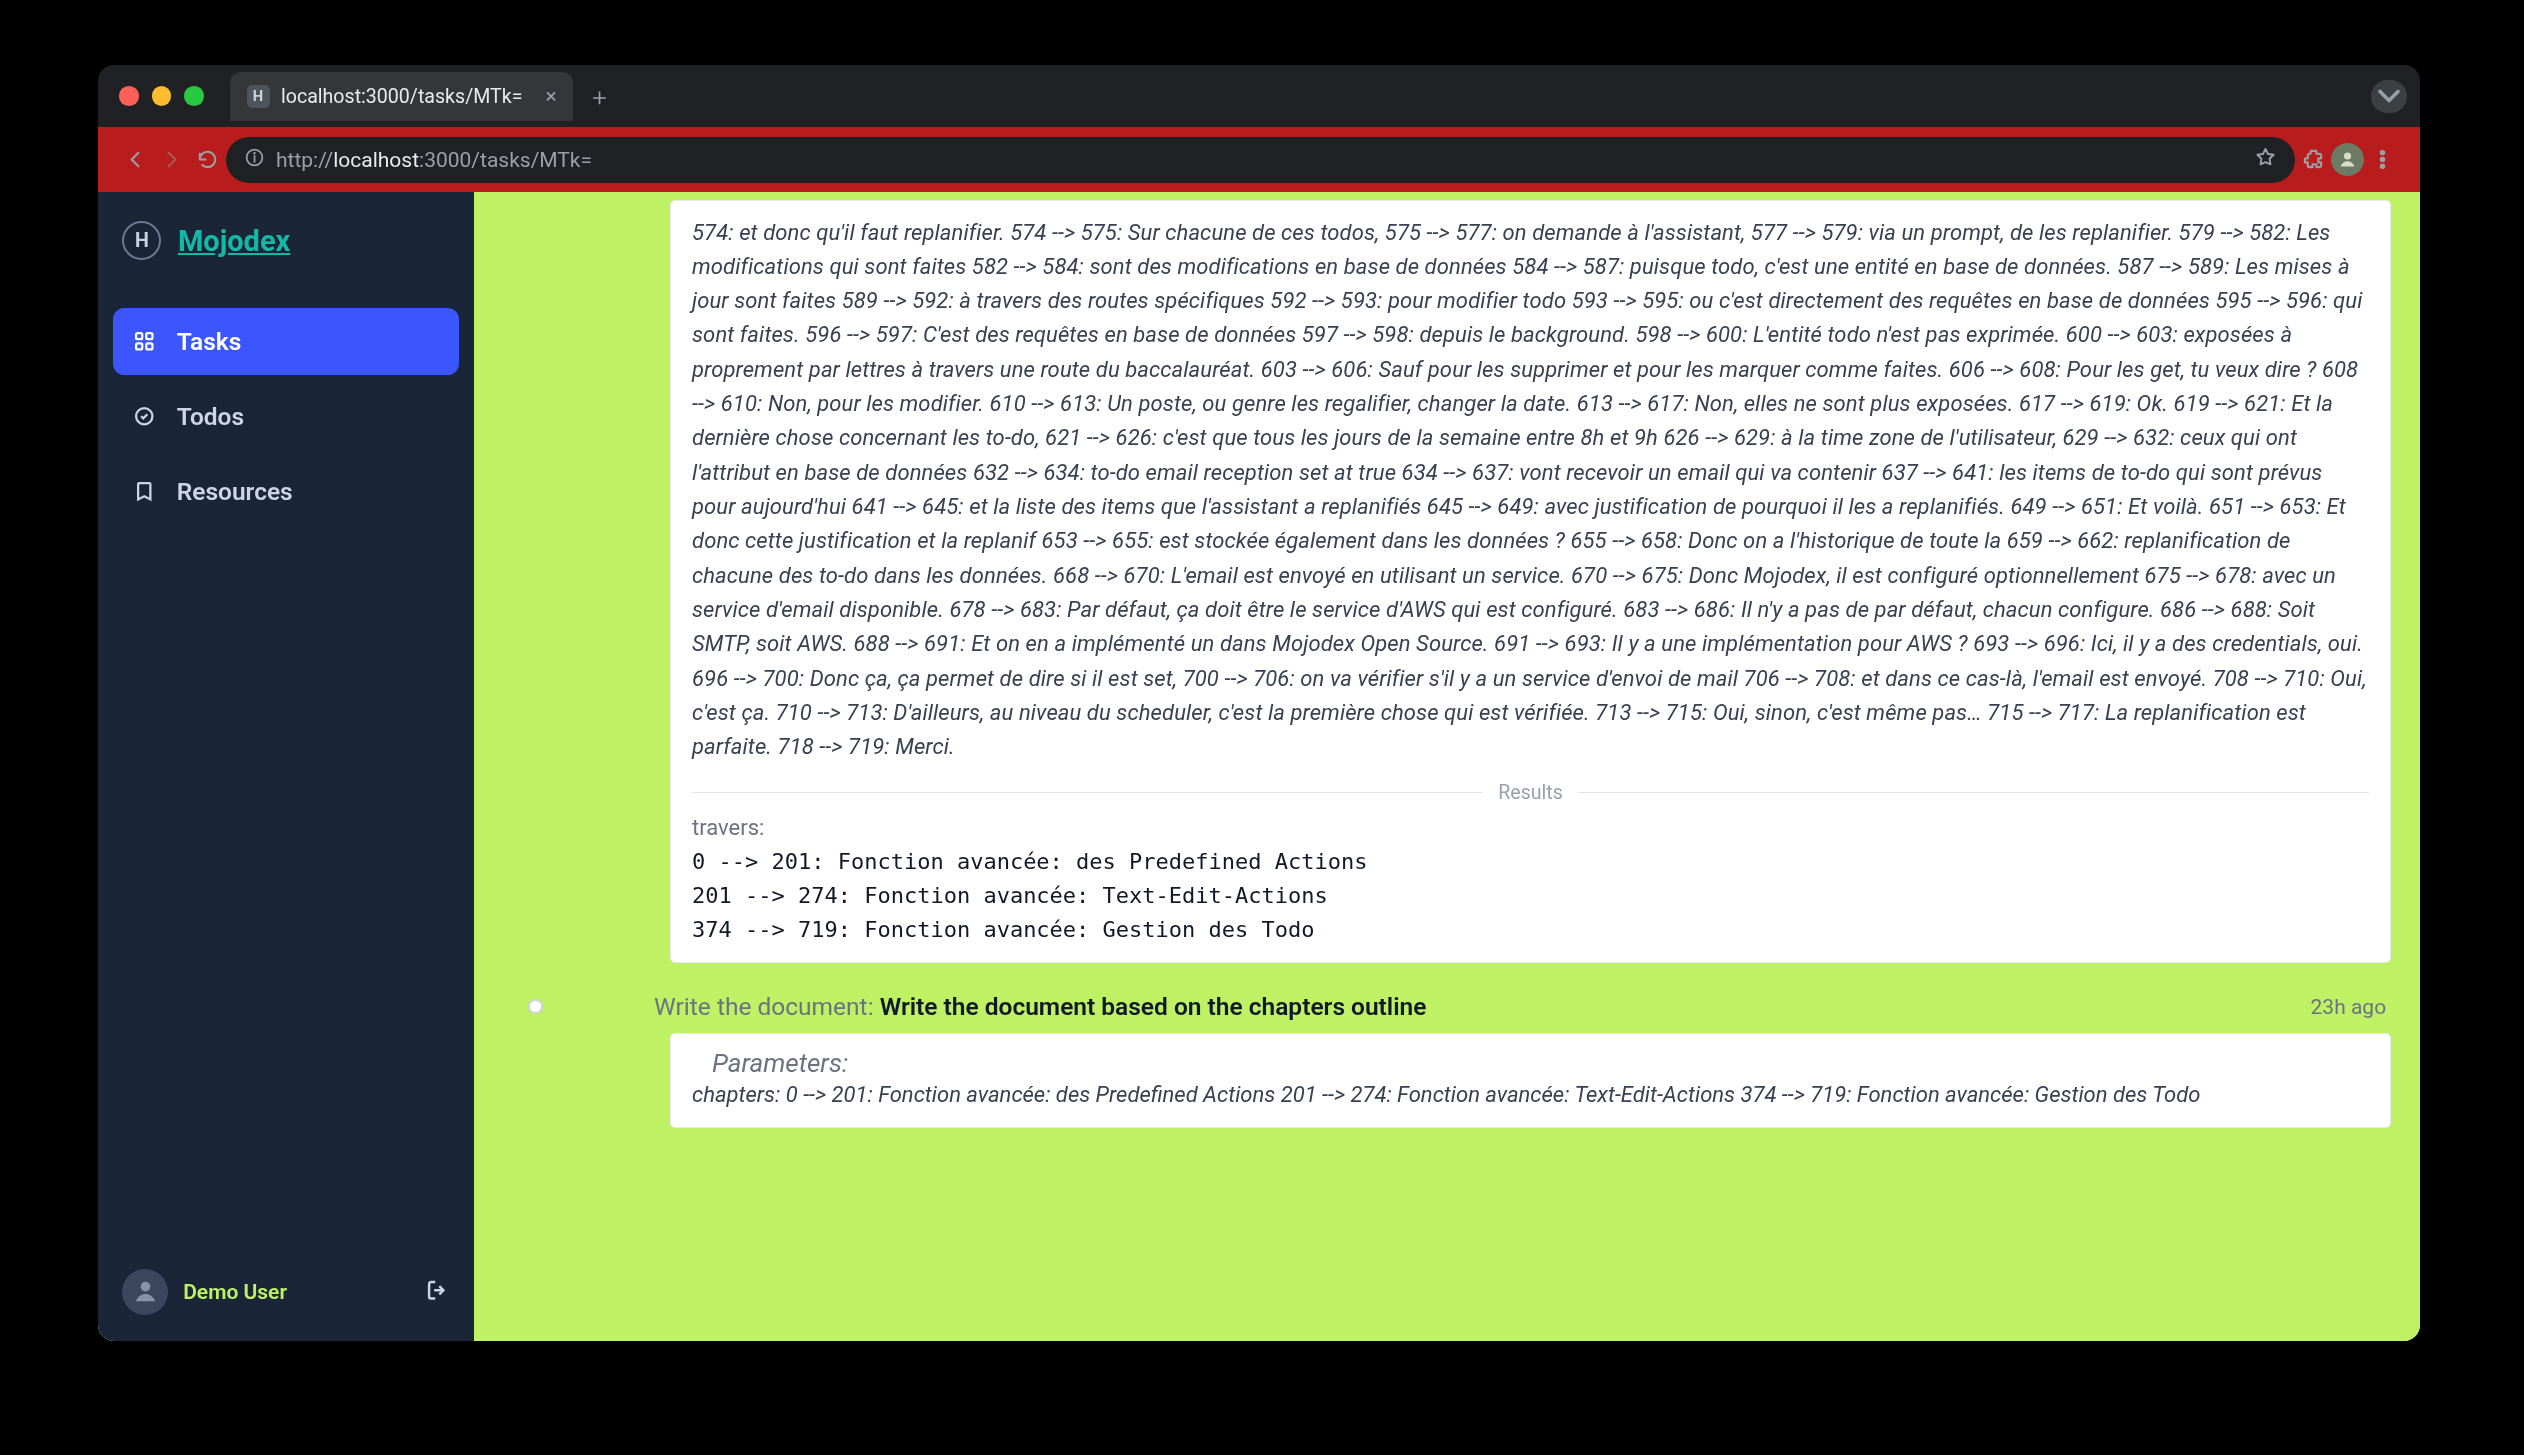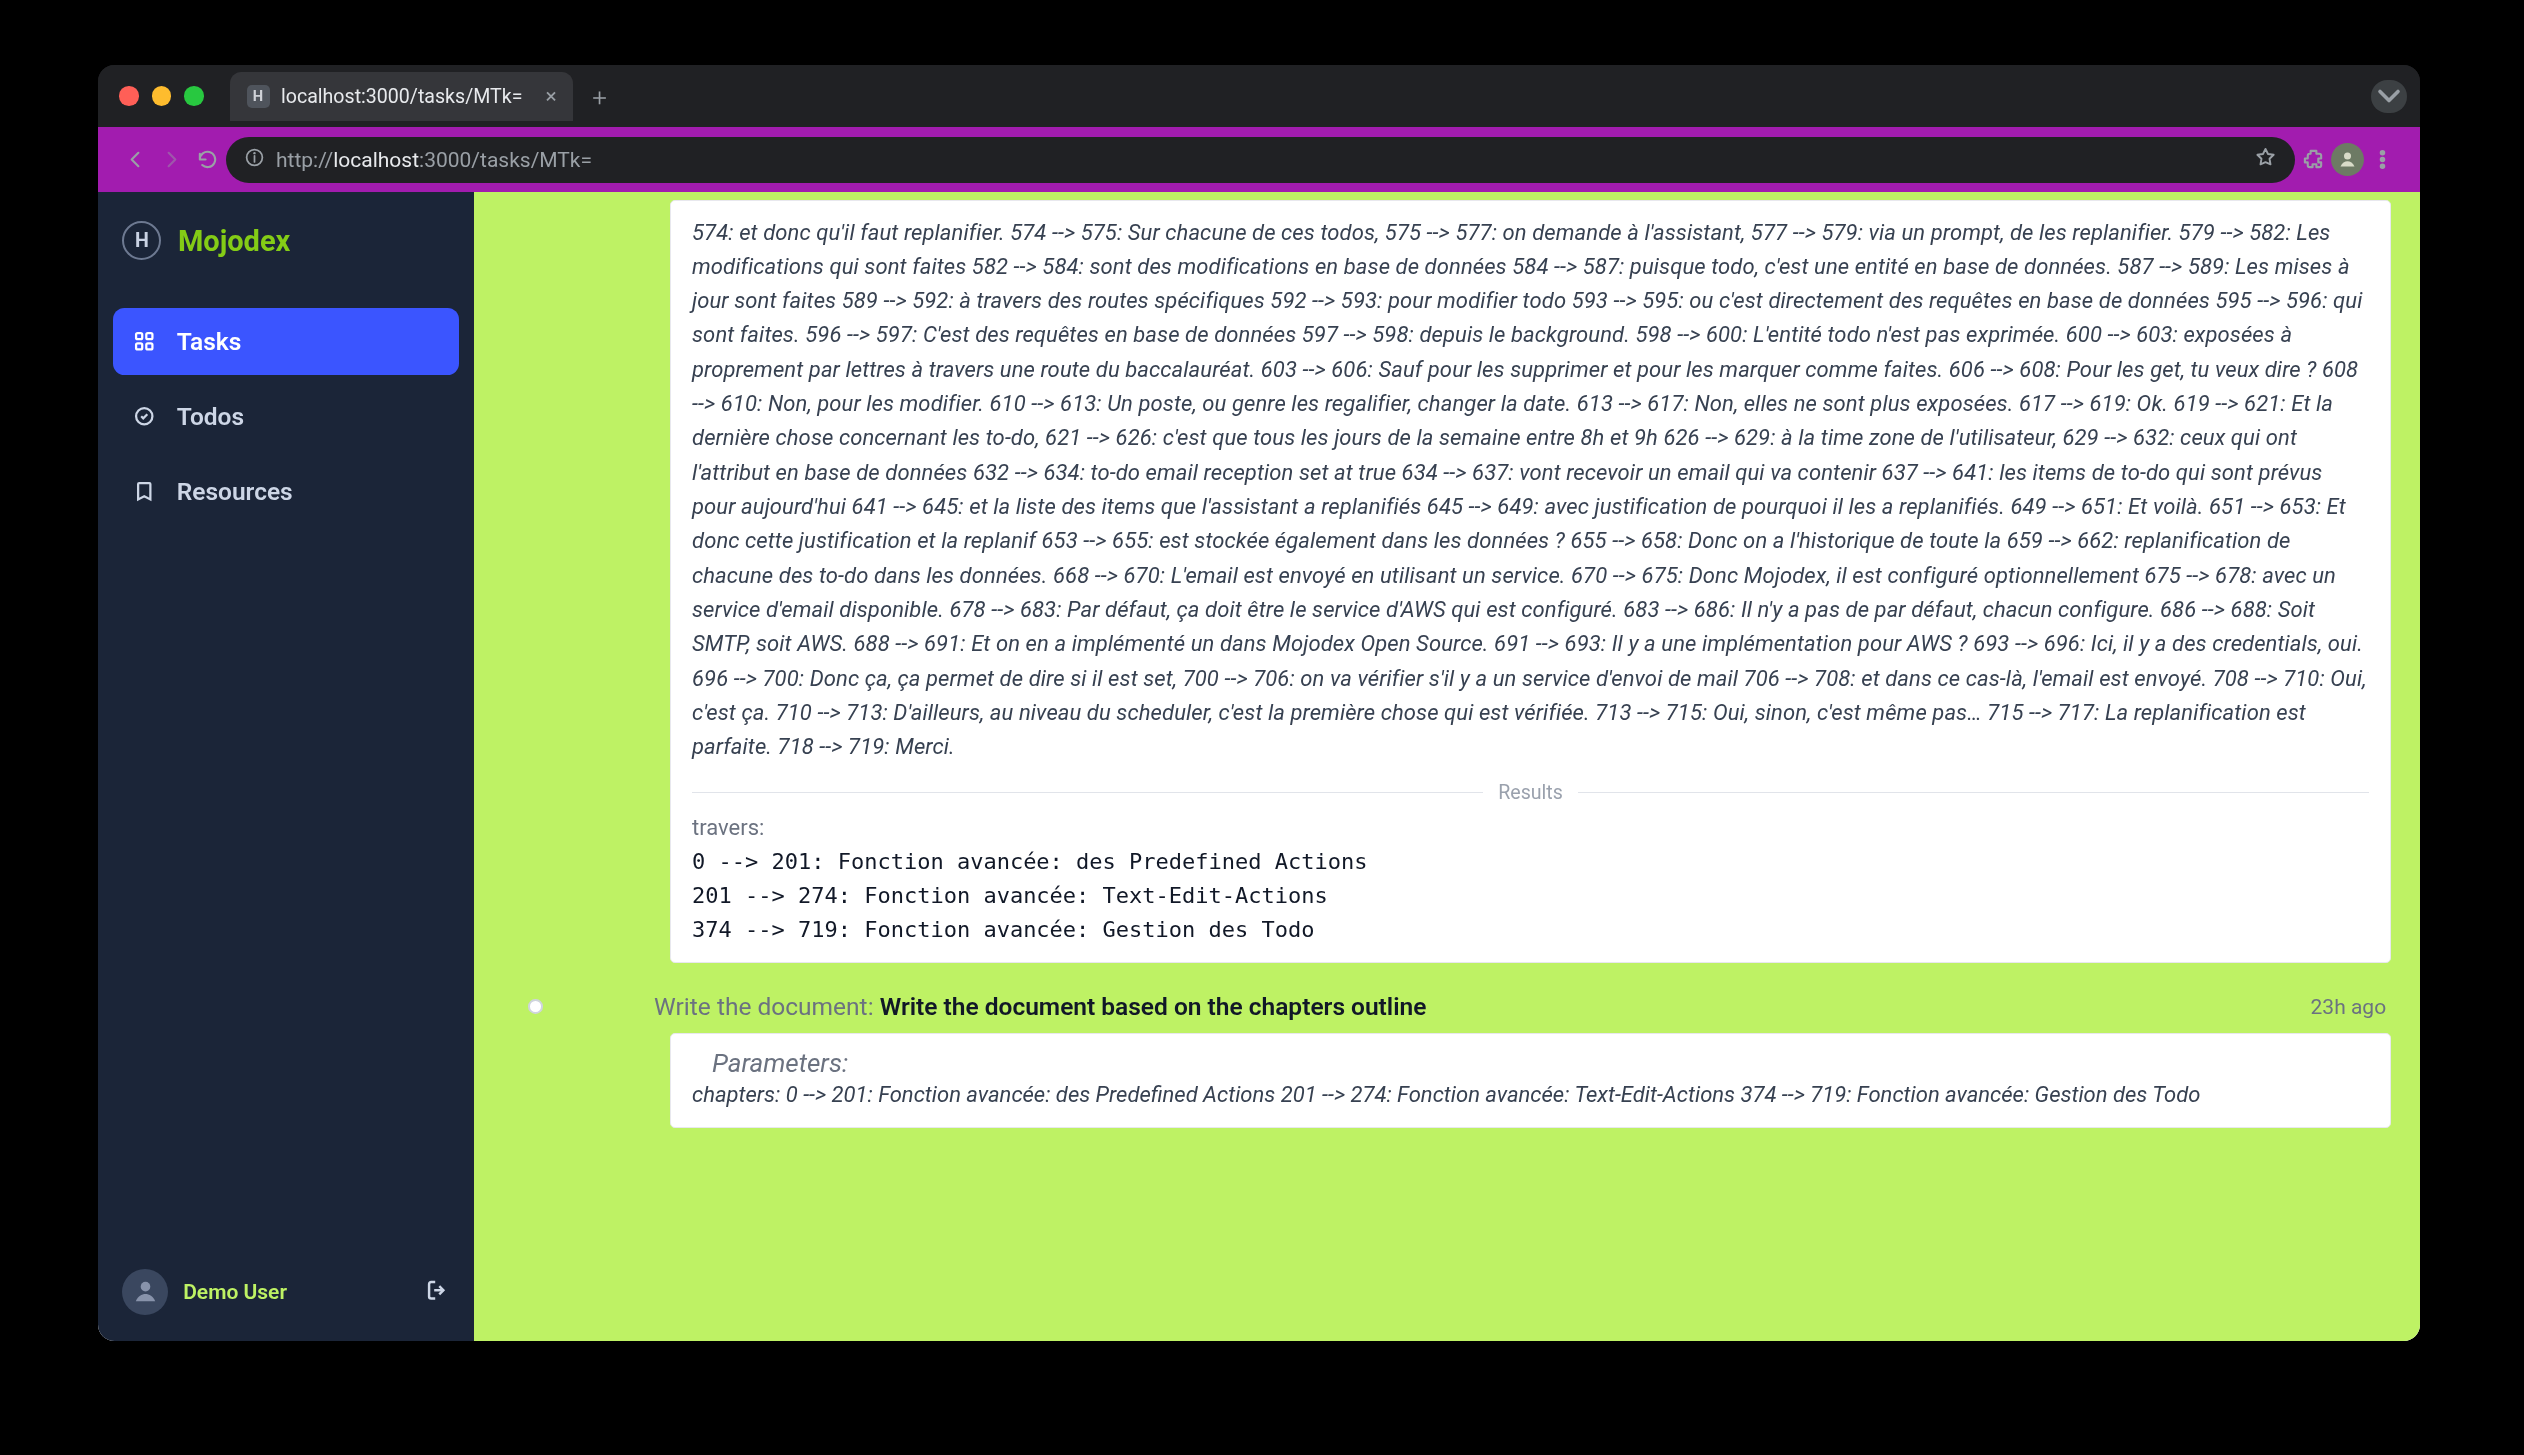--- a/index.html
+++ b/index.html
@@ -48,21 +48,21 @@
     display:flex;align-items:center;justify-content:center;
     color:#9aa0a6; font-size:24.5px;
   }
   .tabstrip-right { margin-left:auto; display:flex; gap:11.4px; align-items:center; }
   .chevpill {
     width:36px;height:33px;border-radius:16.4px;background:#3c4043;
     display:flex;align-items:center;justify-content:center;color:#9aa0a6;font-size:14.7px;
   }
   
   .toolbar {
-    height: 65px; background:#a21caf;
+    height: 65px; background:#b91c1c;
     display:flex;align-items:center;gap:0;
     padding: 0 19.6px;
   }
   .tbtn { width:36px;height:36px;display:flex;align-items:center;justify-content:center;color:#9aa0a6;border-radius:50%; }
   .tbtn svg { width:23px;height:23px;fill:none;stroke:currentColor;stroke-width:2.2; }
   .omnibox {
     flex:1; height:46px; background:#202124; border-radius:23px;
     display:flex; align-items:center; gap:11.4px; padding:0 18px;
     color:#9aa0a6; font-size:21px;
   }
@@ -77,21 +77,21 @@
   
   .sidebar {
     width: 376px; background:#1b2538; color:#d7deea;
     display:flex; flex-direction:column; padding:21px 14.7px 16.4px 14.7px;
   }
   .brand { display:flex; align-items:center; gap:16.4px; padding:8.2px 9.8px 24.5px 9.8px; }
   .brandicon {
     width:39px;height:39px;border-radius:50%;border:2.5px solid #6d7991;
     display:flex;align-items:center;justify-content:center;color:#c9d2e3;font-weight:700;font-size:19.6px;
   }
-  .brandname { font-size:29px; font-weight:700; color:#84cc16; }
+  .brandname { font-size:29px; font-weight:700; color:#14b8a6;text-decoration:underline; }
   .navlist { display:flex; flex-direction:column; gap:8.2px; margin-top:23px; }
   .navitem {
     display:flex; align-items:center; gap:18px;
     height:67px; border-radius:11.4px; padding:0 18px;
     color:#cdd6e6; font-size:24.5px; font-weight:600;
   }
   .navitem.active { background:#3b55ff; color:#fff; }
   .navicon { width:28px;height:28px;display:flex;align-items:center;justify-content:center; }
   .navicon svg { width:24.5px;height:24.5px;fill:none;stroke:currentColor;stroke-width:2.2; }
   .sidebar-footer { margin-top:auto; display:flex; align-items:center; gap:14.7px; padding:9.8px; }

